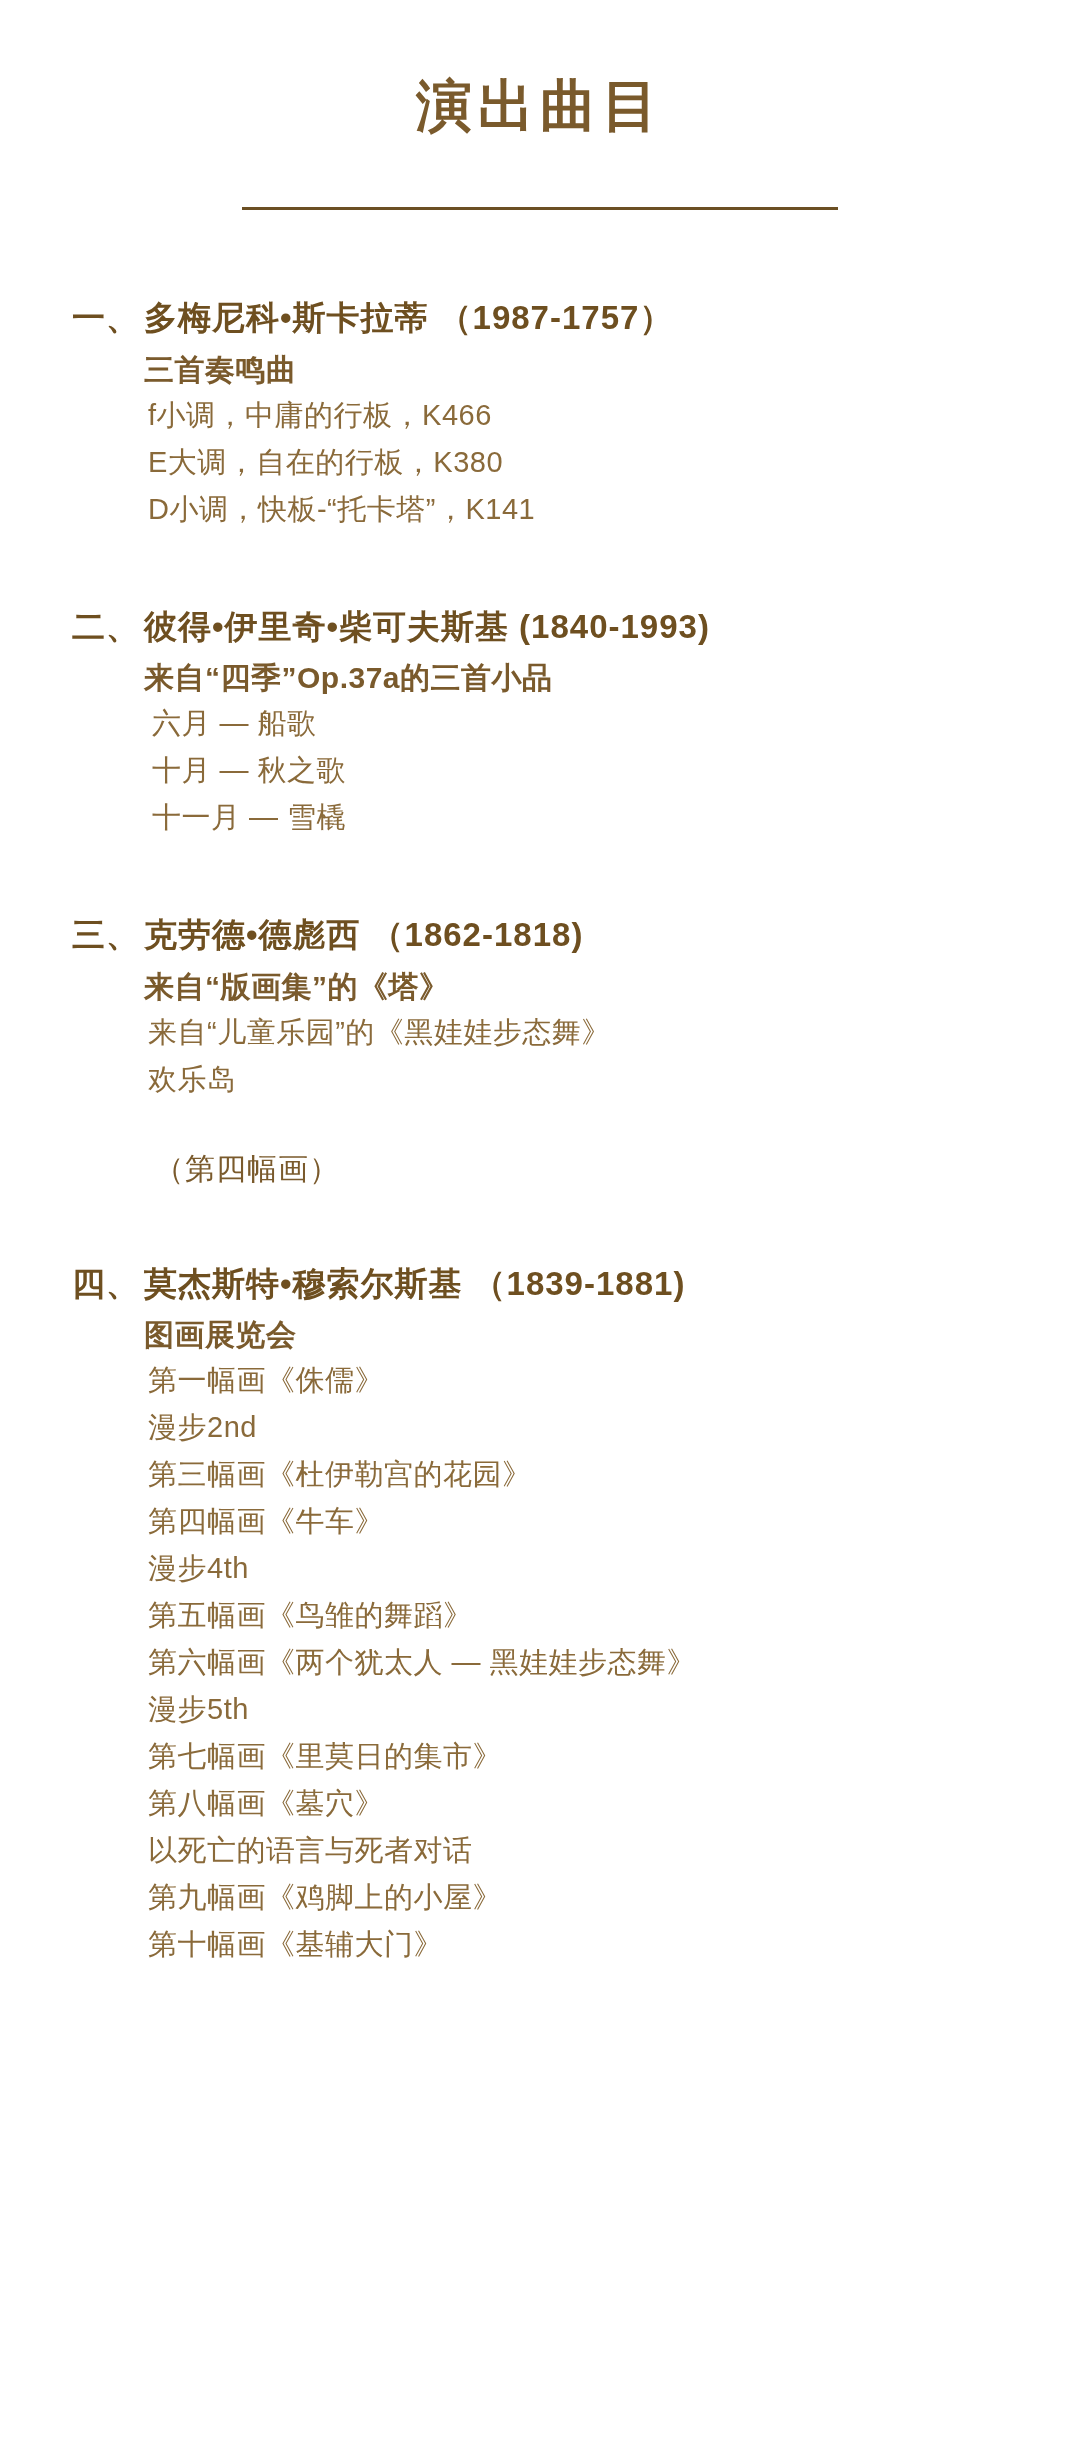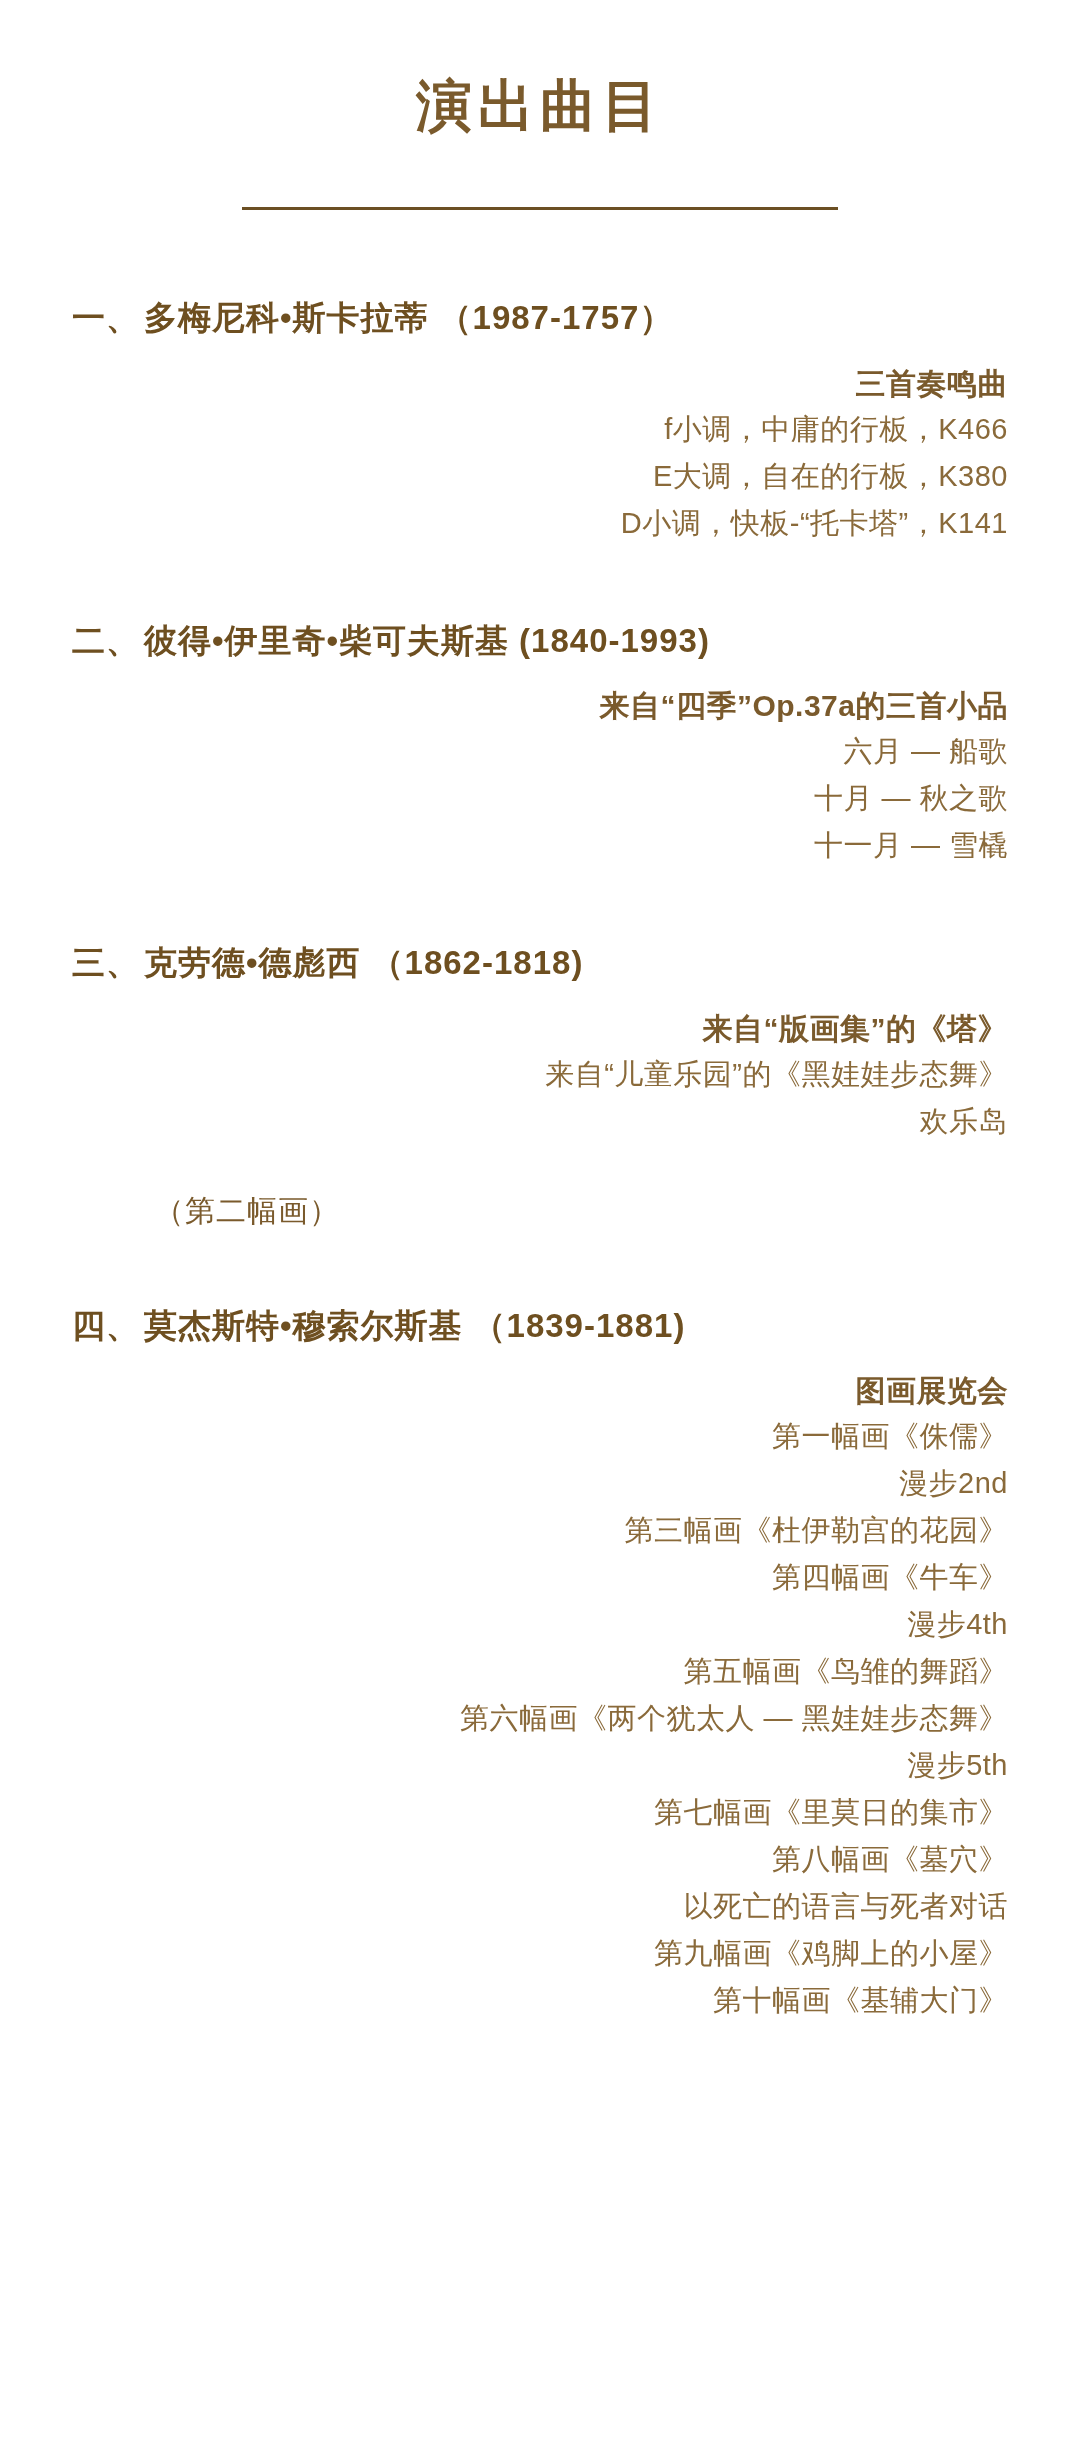--- a/index.html
+++ b/index.html
@@ -66,22 +66,21 @@
     margin-top: 28px;
   }
   .work-years {
     font-size: 33px;
     font-weight: bold;
     color: #6e4f20;
     margin-left: 10px;
   }
   .work-body {
     margin-left: 72px;
-    margin-top: 20px;
-    text-align: right;
+    margin-top: 6px;
   }
   .subtitle {
     font-size: 30px;
     font-weight: bold;
     color: #7a5a2c;
     line-height: 1.5;
     letter-spacing: 0.5px;
   }
   .movement {
     font-size: 29px;
@@ -144,21 +143,21 @@
       <div class="work-head">
         <span class="work-num">三、</span>
         <span class="work-composer">克劳德•德彪西</span>
         <span class="work-years">（1862-1818)</span>
       </div>
       <div class="work-body">
         <div class="subtitle">来自“版画集”的《塔》</div>
         <div class="movement">来自“儿童乐园”的《黑娃娃步态舞》</div>
         <div class="movement">欢乐岛</div>
       </div>
-      <div class="interval">（第二幅画）</div>
+      <div class="interval">（第四幅画）</div>
     </div>
 
     <div class="work">
       <div class="work-head">
         <span class="work-num">四、</span>
         <span class="work-composer">莫杰斯特•穆索尔斯基</span>
         <span class="work-years">（1839-1881)</span>
       </div>
       <div class="work-body">
         <div class="subtitle">图画展览会</div>

